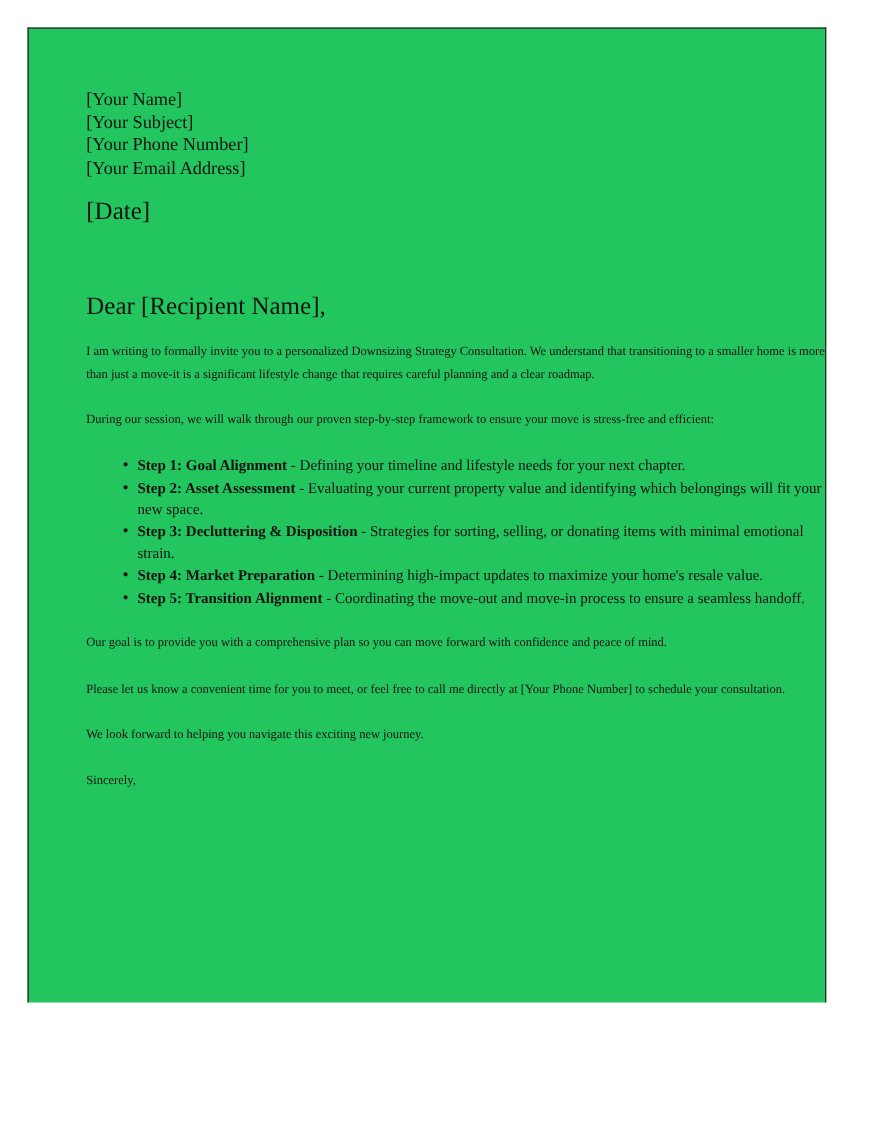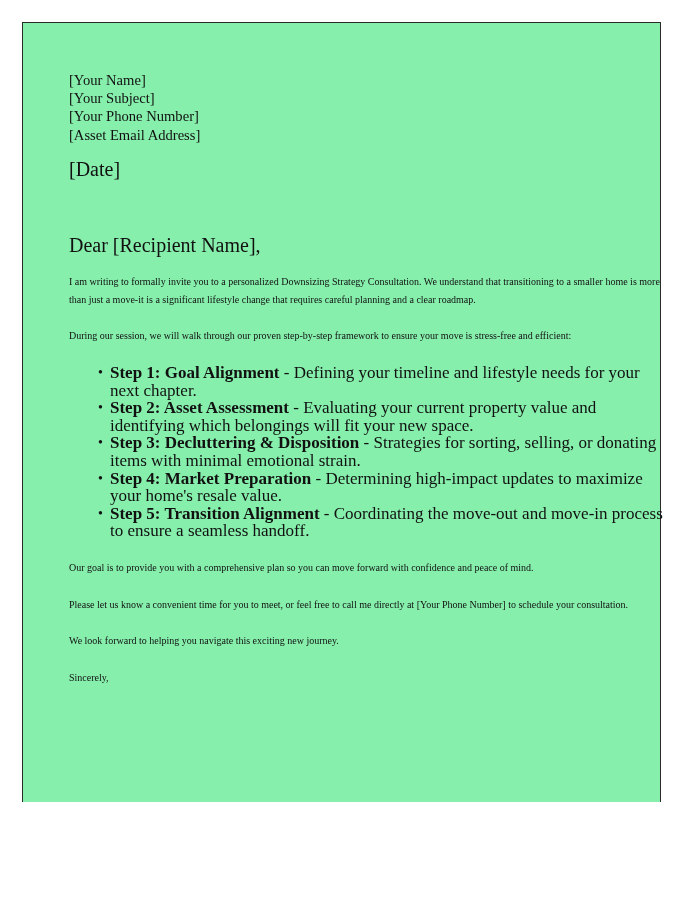--- a/index.html
+++ b/index.html
@@ -17,21 +17,21 @@
 
   .page-frame {
     position: absolute;
     left: 22px;
     top: 22px;
     width: 639px;
     height: 780px;
     border: 1.3px solid #2a2a2a;
     border-bottom: none;
     box-sizing: border-box;
-    background: #86efac;
+    background: #22c55e;
   }
 
   .page-body {
     position: absolute;
     left: 46px;
     top: 48px;
     width: 604px;
   }
 
   .addr-block {
@@ -60,21 +60,21 @@
   .para-spacer { height: 19px; }
   .subject-spacer { height: 21px; }
 
   ul.steps {
     margin: 0;
     padding: 0 0 0 41px;
     list-style: none;
   }
   ul.steps li {
     position: relative;
-    font-size: 17px;
+    font-size: 12px;
     line-height: 17.6px;
     color: #111111;
     padding-left: 0;
     margin: 0;
   }
   ul.steps li::before {
     content: "\2022";
     position: absolute;
     left: -12px;
     top: 0;
@@ -87,21 +87,21 @@
 </head>
 <body>
 
 <div class="page-frame">
   <div class="page-body">
 
     <div class="addr-block">
       <div class="addr-line">[Your Name]</div>
       <div class="addr-line">[Your Subject]</div>
       <div class="addr-line">[Your Phone Number]</div>
-      <div class="addr-line">[Asset Email Address]</div>
+      <div class="addr-line">[Your Email Address]</div>
     </div>
 
     <div class="gap-sm"></div>
 
     <div class="meta-line">[Date]</div>
 
     <div class="gap-sm"></div>
 
 
     <div class="subject-spacer"></div>

